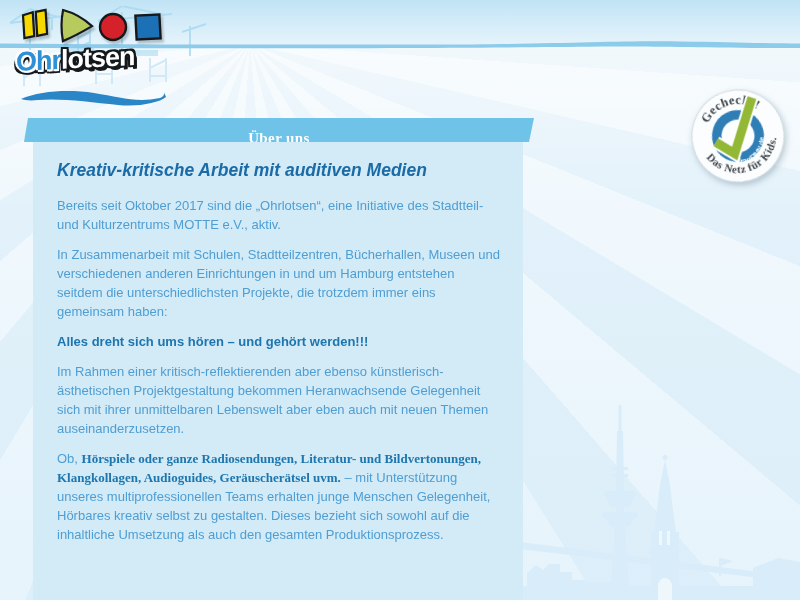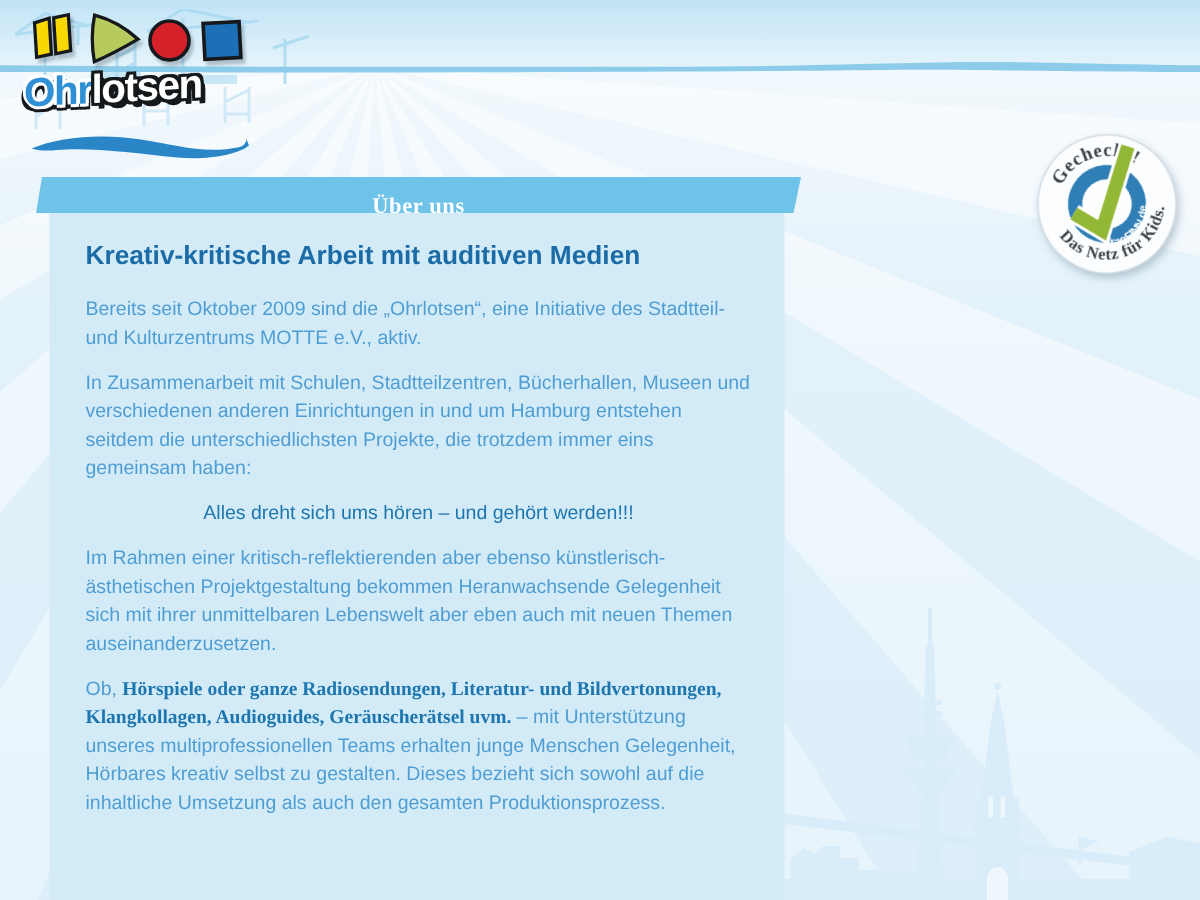--- a/index.html
+++ b/index.html
@@ -44,23 +44,23 @@
   .ribbon{position:absolute;left:24px;top:118px;width:510px;height:40px;
     background:var(--ribbon,#6fc3e8);
     clip-path:polygon(4px 0,510px 0,505px 24px,0 24px);
     display:flex;align-items:center;justify-content:center;cursor:pointer;}
   .ribbon span{color:#fff;font-family:"Liberation Serif",serif;font-weight:bold;
     font-size:15px;letter-spacing:.4px;}
 
   
   .panel{position:absolute;left:33px;top:142px;width:490px;height:458px;
     background:var(--panel,#d3eaf7);box-sizing:border-box;padding:17px 22px 0 24px;}
-  .panel h1{margin:0 0 15px 0;font-size:17.5px;line-height:22px;color:var(--heading,#1a6ba6);}
+  .panel h1{margin:0 0 15px 0;font-size:17.5px;line-height:22px;color:var(--heading,#1a6ba6);font-style:italic;}
   .panel p{margin:0 0 11px 0;font-size:13px;line-height:19px;color:var(--text,#4f9ed3);}
-  .panel p.subhead{font-weight:normal;color:var(--bold,#1d76ae);text-align:center;}
+  .panel p.subhead{font-weight:bold;color:var(--bold,#1d76ae);}
   .panel strong{color:var(--bold,#1d76ae);font-family:Liberation Serif, serif;}
 </style>
 </head>
 <body>
 
 <div class="stage">
 
   <div class="rays"></div>
 
   <div class="top-band">
@@ -160,20 +160,20 @@
       </g>
     </g>
   </svg>
 
   <div class="ribbon">
     <span>Über uns</span>
   </div>
 
   <div class="panel">
     <h1>Kreativ-kritische Arbeit mit auditiven Medien</h1>
-    <p>Bereits seit Oktober 2009 sind die „Ohrlotsen“, eine Initiative des Stadtteil- und Kulturzentrums MOTTE e.V., aktiv.</p>
+    <p>Bereits seit Oktober 2017 sind die „Ohrlotsen“, eine Initiative des Stadtteil- und Kulturzentrums MOTTE e.V., aktiv.</p>
     <p>In Zusammenarbeit mit Schulen, Stadtteilzentren, Bücherhallen, Museen und verschiedenen anderen Einrichtungen in und um Hamburg entstehen seitdem die unterschiedlichsten Projekte, die trotzdem immer eins gemeinsam haben:</p>
     <p class="subhead">Alles dreht sich ums hören – und gehört werden!!!</p>
     <p>Im Rahmen einer kritisch-reflektierenden aber ebenso künstlerisch-ästhetischen Projektgestaltung bekommen Heranwachsende Gelegenheit sich mit ihrer unmittelbaren Lebenswelt aber eben auch mit neuen Themen auseinanderzusetzen.</p>
     <p><span>Ob, </span><strong>Hörspiele oder ganze Radiosendungen, Literatur- und Bildvertonungen, Klangkollagen, Audioguides, Geräuscherätsel uvm.</strong><span> – mit Unterstützung unseres multiprofessionellen Teams erhalten junge Menschen Gelegenheit, Hörbares kreativ selbst zu gestalten. Dieses bezieht sich sowohl auf die inhaltliche Umsetzung als auch den gesamten Produktionsprozess.</span></p>
   </div>
 
 </div>
 
 </body></html>

